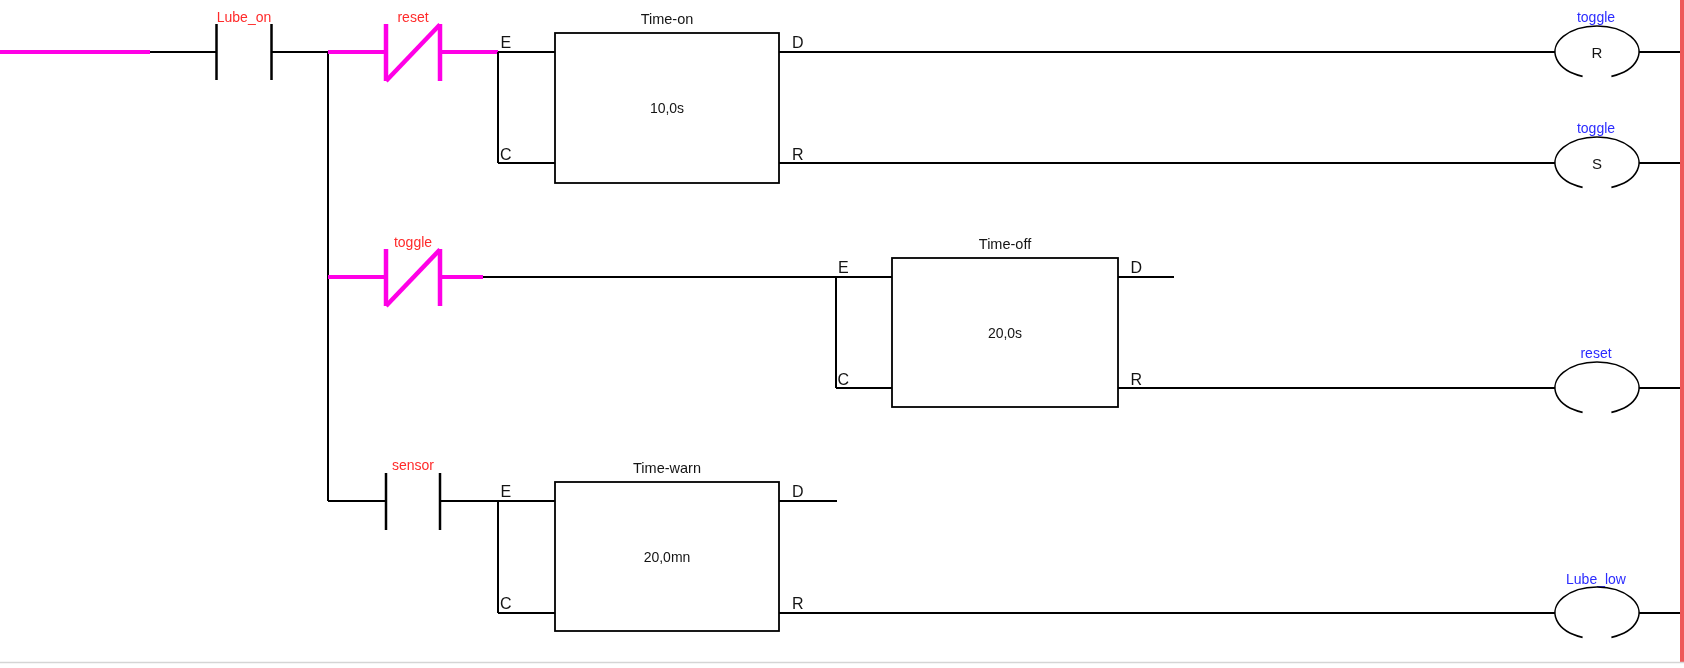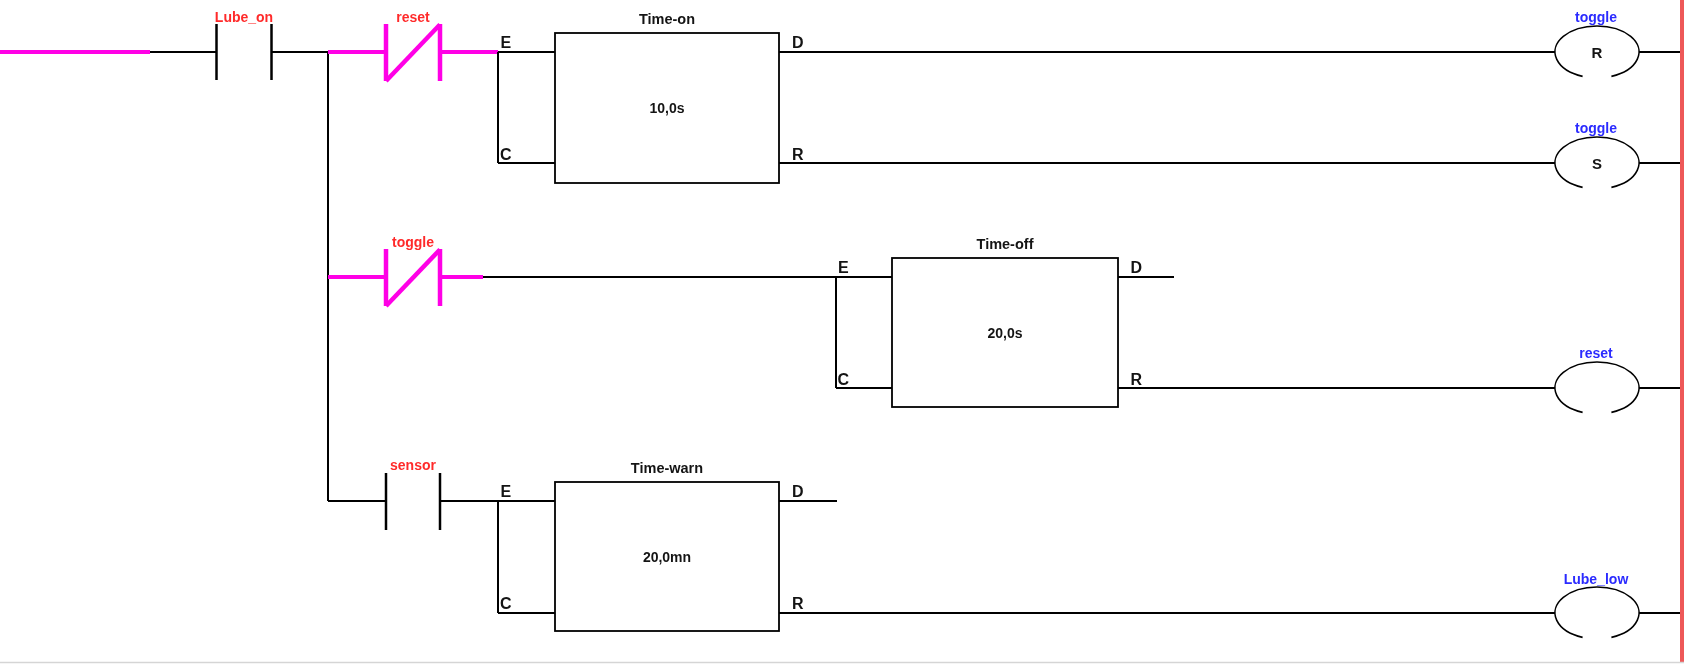--- a/index.html
+++ b/index.html
@@ -1,16 +1,16 @@
 <!DOCTYPE html>
 <html><head>
 <meta charset="utf-8">
 <style>
   html,body{margin:0;padding:0;background:#ffffff;}
-  .stage{position:relative;width:1684px;height:668px;background:#ffffff;overflow:hidden;font-weight:bold;}
+  .stage{position:relative;width:1684px;height:668px;background:#ffffff;overflow:hidden;}
   svg text{font-family:"Liberation Sans","DejaVu Sans",sans-serif;fill:#141414;}
   .lbl-in{fill:#ff2a2a;font-size:14px;text-anchor:middle;}
   .lbl-out{fill:#2b2bff;font-size:14px;text-anchor:middle;}
   .port{font-size:16px;}
   .title{font-size:14.5px;text-anchor:middle;}
   .preset{font-size:14px;text-anchor:middle;}
   .sym{font-size:15px;text-anchor:middle;}
   .w{stroke:#000000;stroke-width:2;fill:none;}
   .wa{stroke:#ff00e6;stroke-width:4;fill:none;}
   .b{stroke:#000000;stroke-width:2.5;fill:none;}

